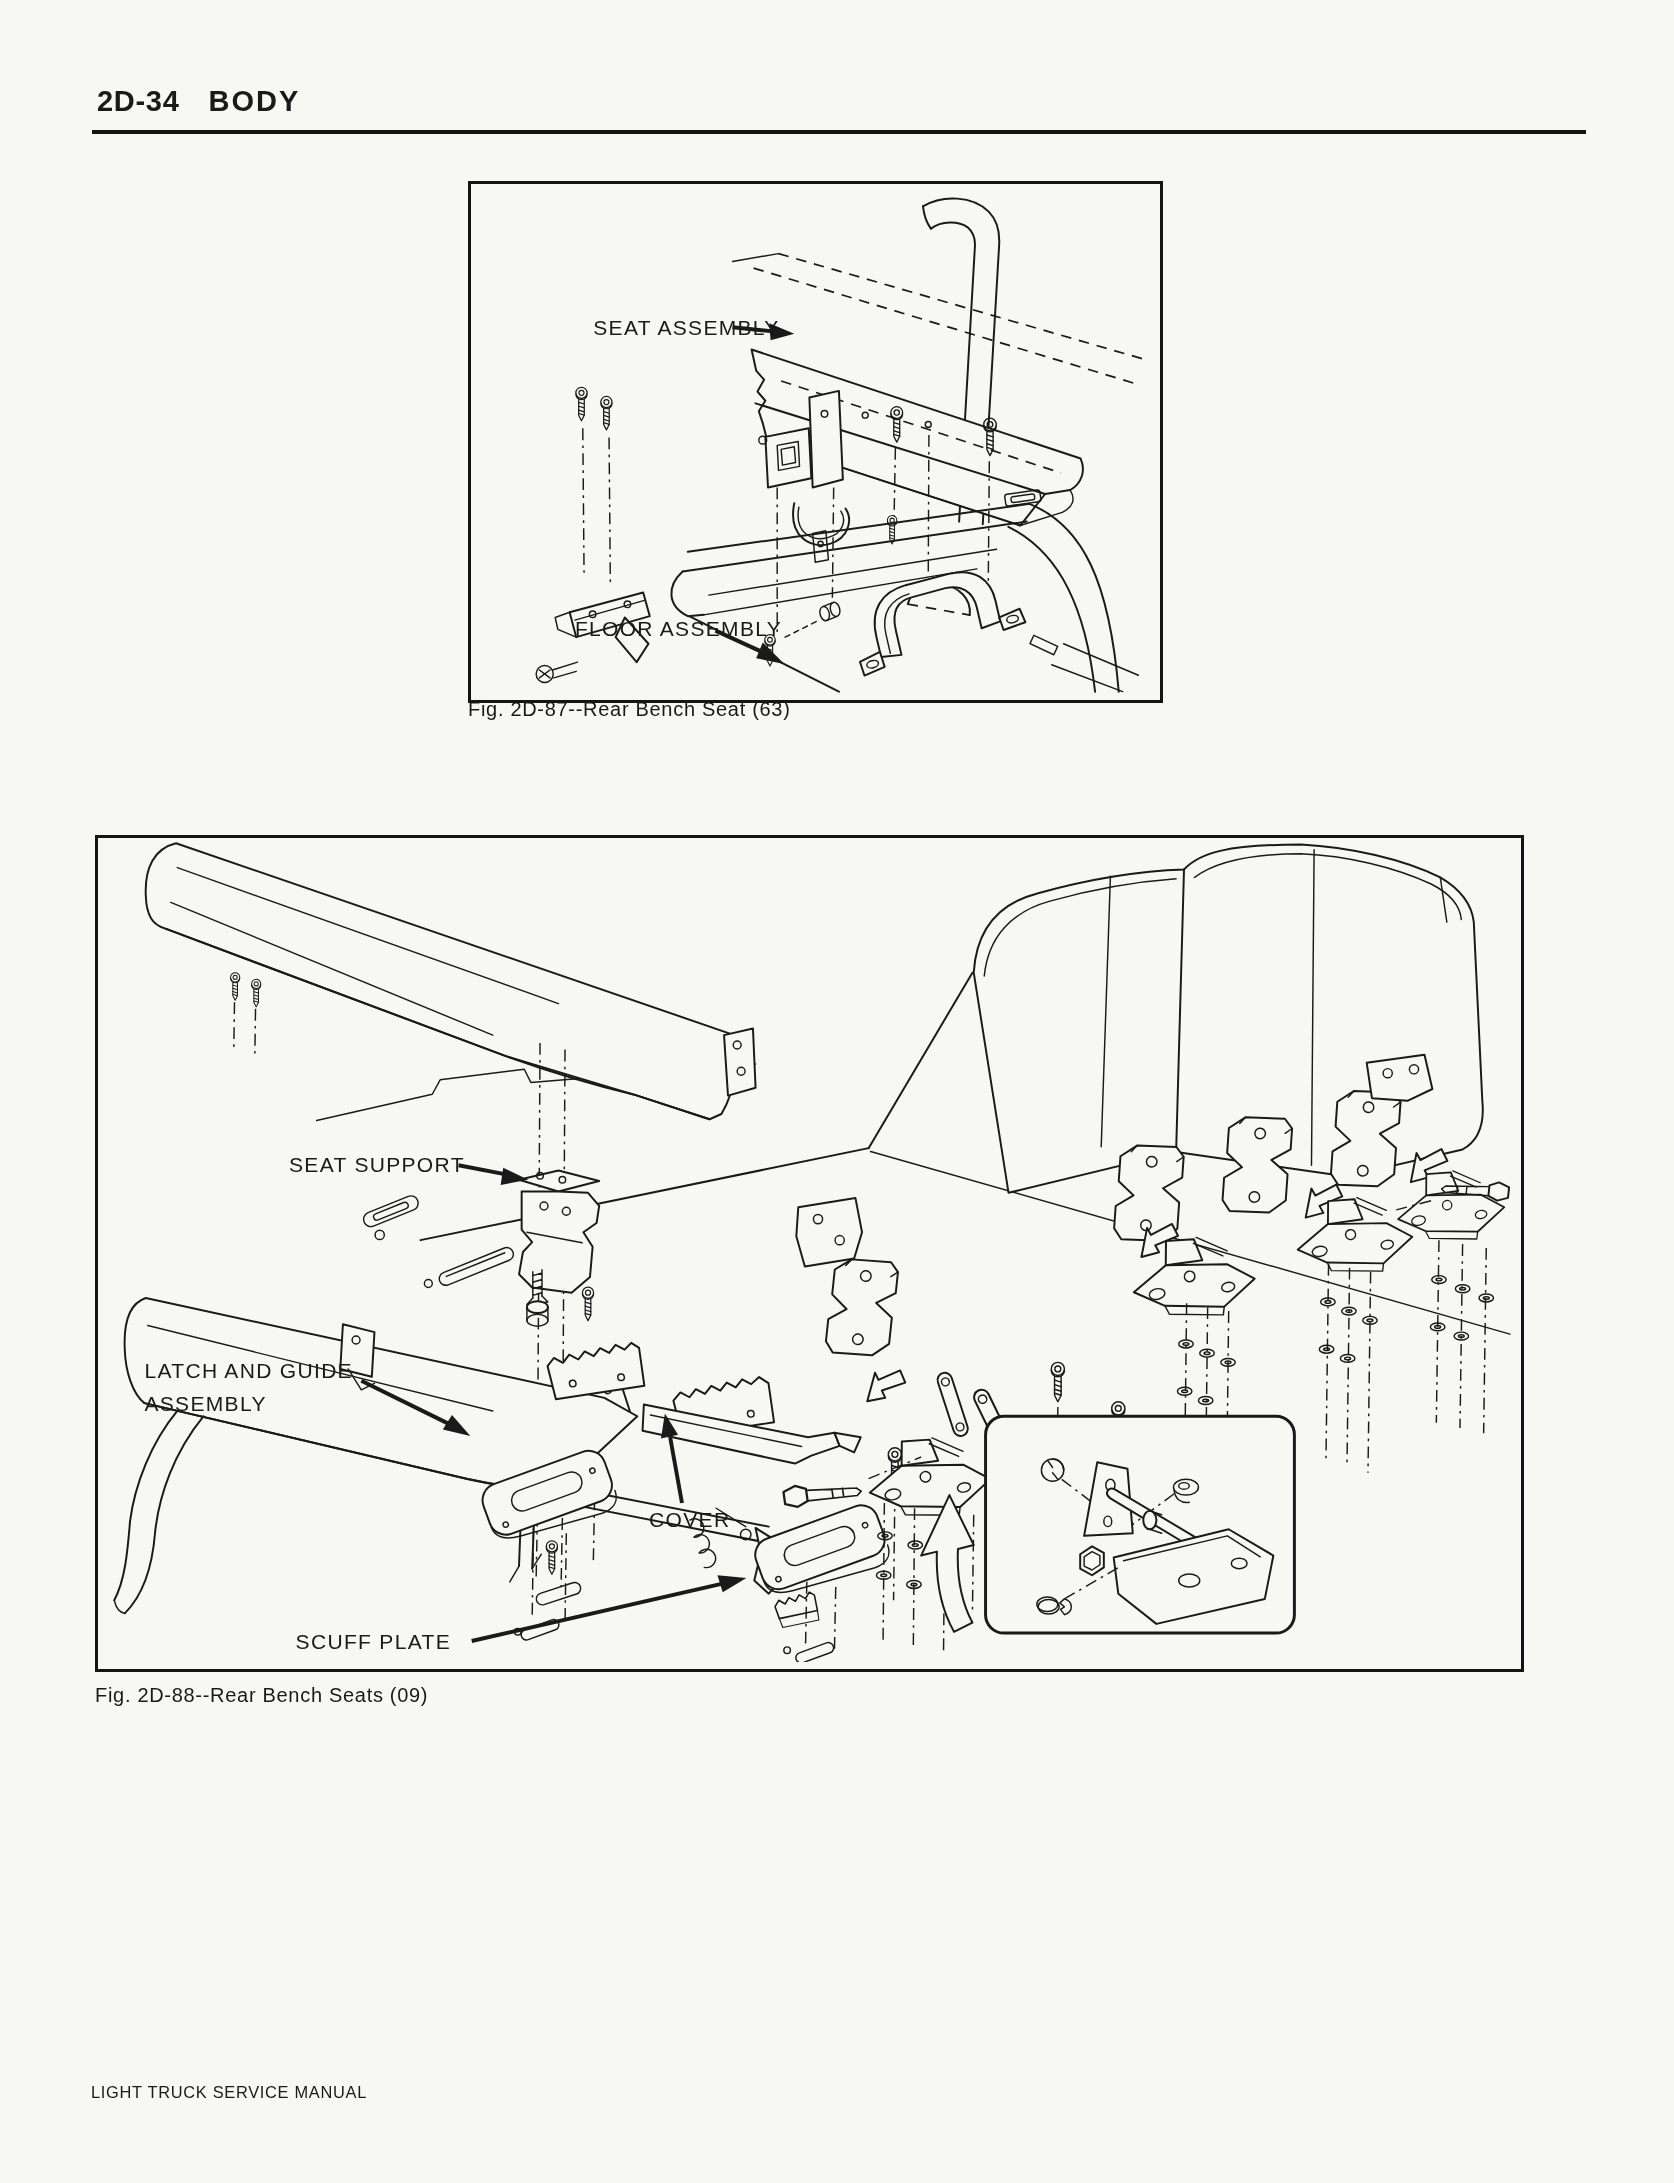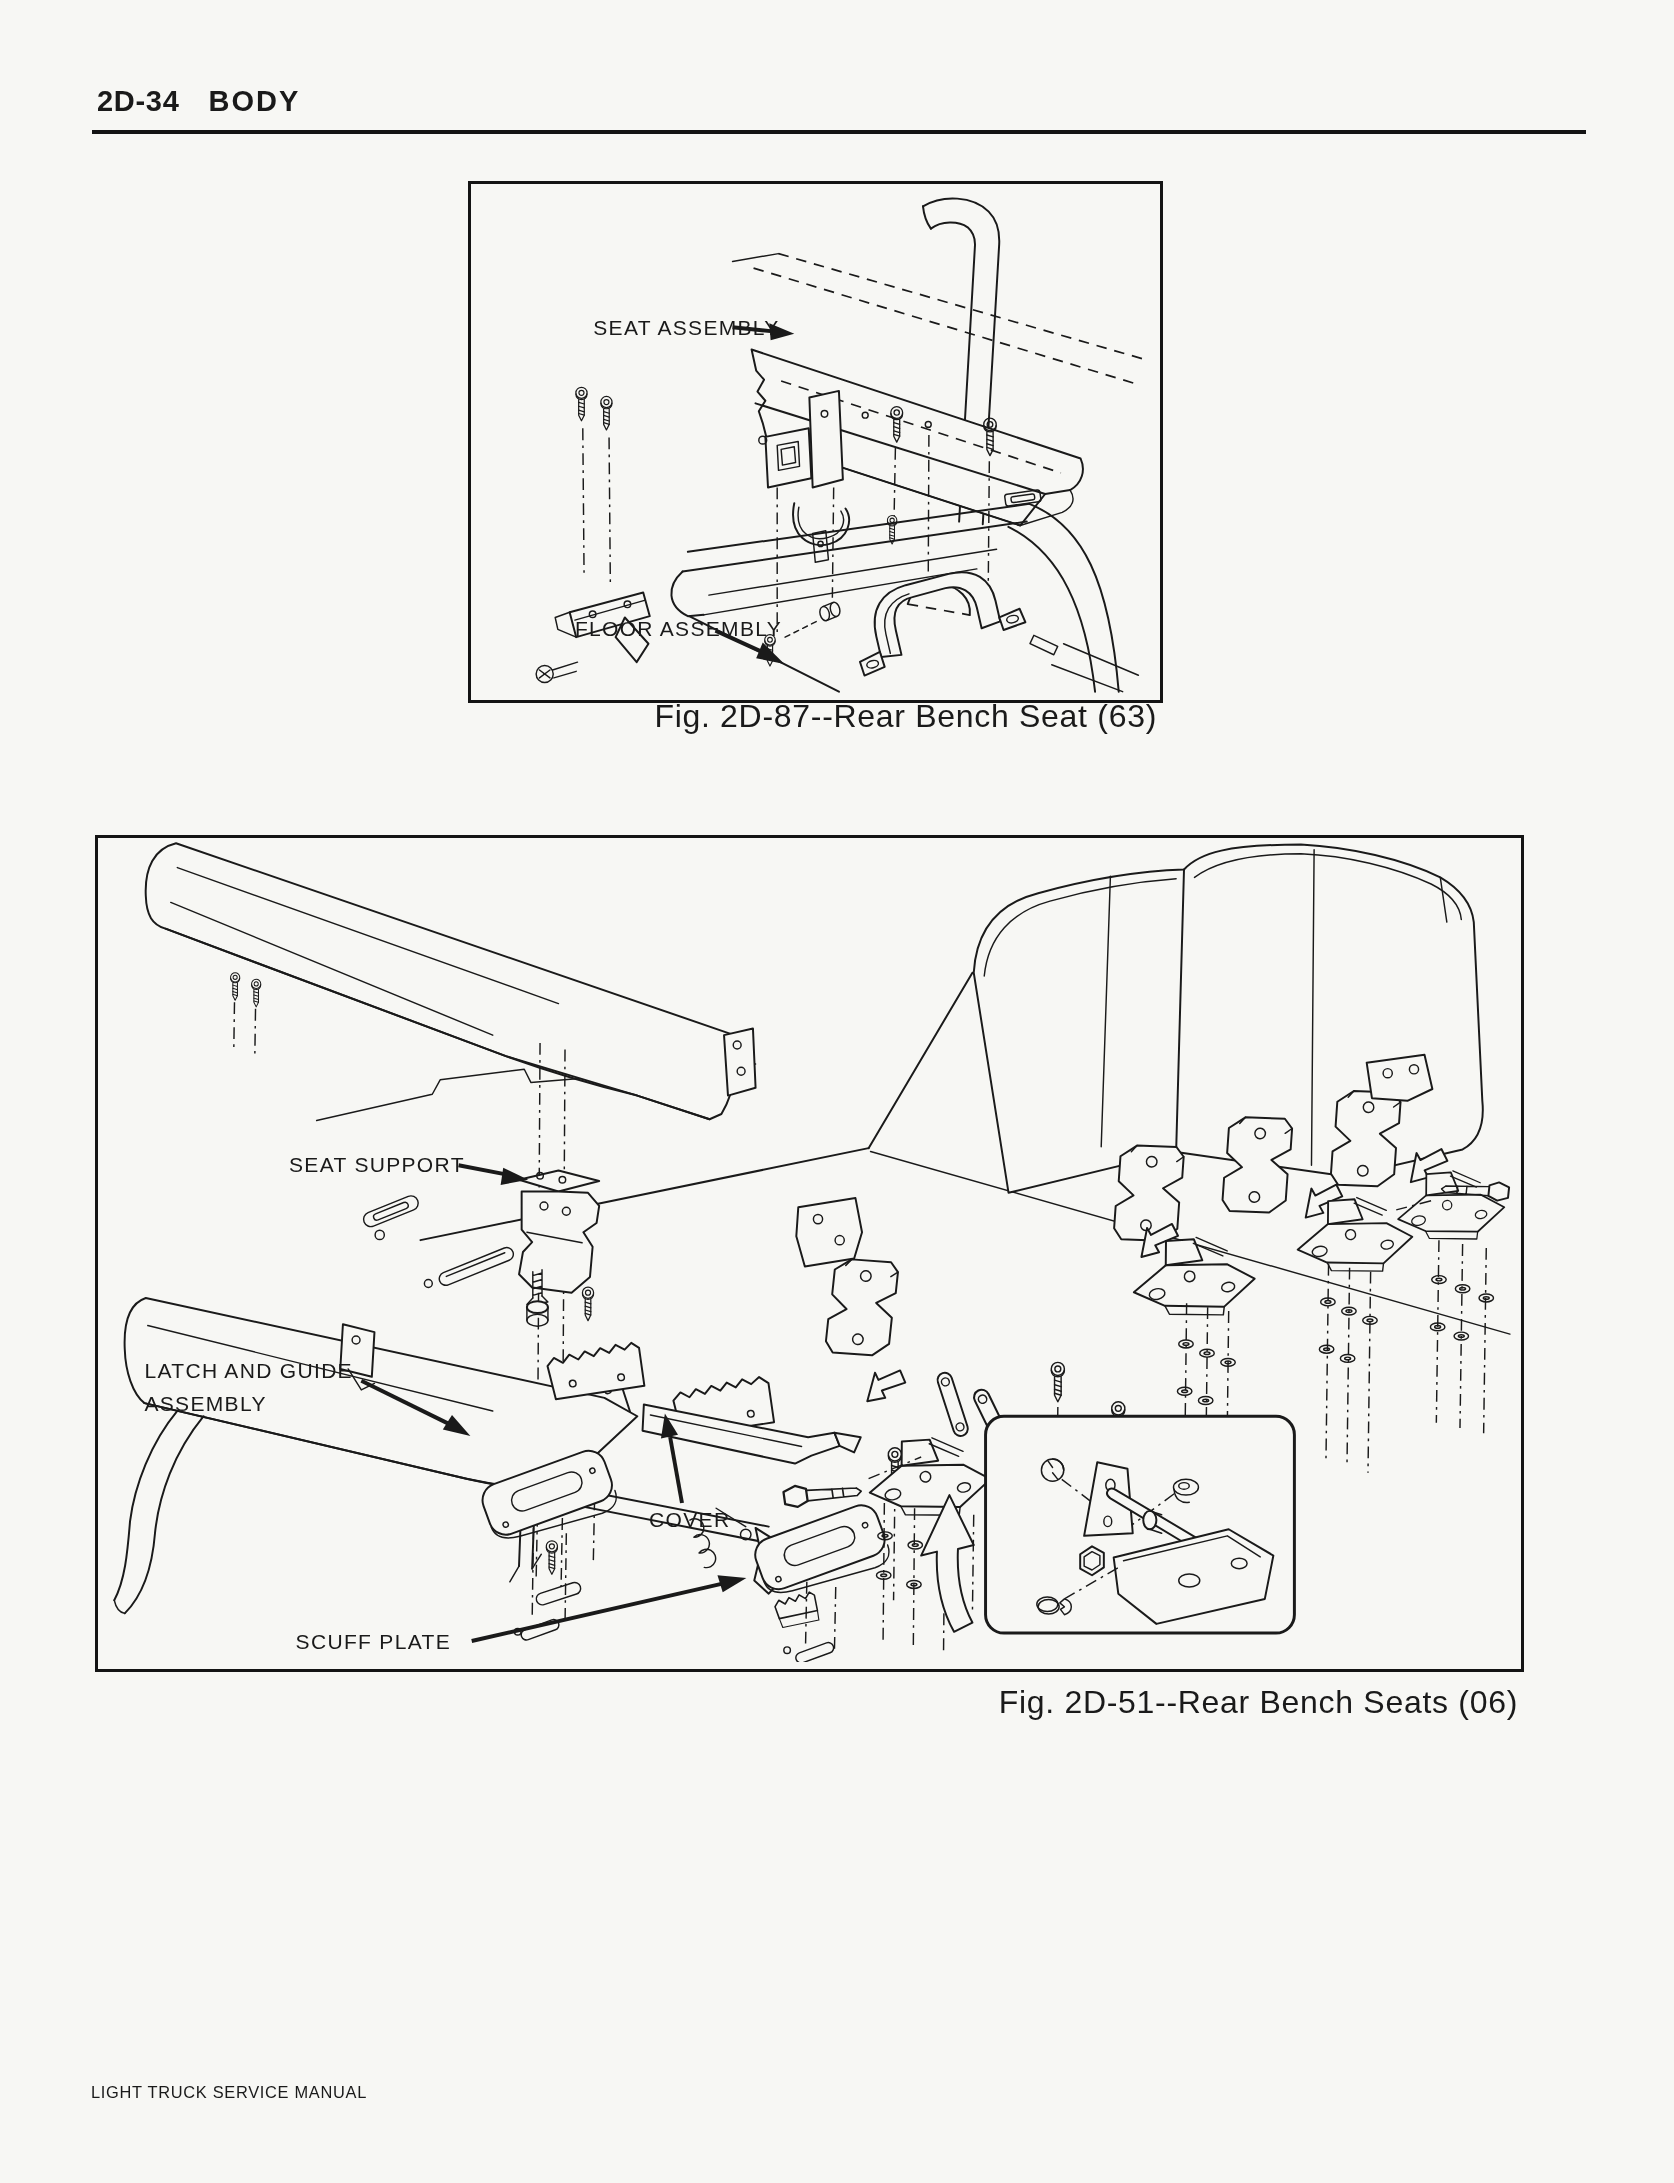--- a/index.html
+++ b/index.html
@@ -11,21 +11,21 @@
     position:relative;
     overflow:hidden;
   }
   .page{position:absolute;inset:0;}
   .hdr{position:absolute;left:97px;top:85px;font-weight:bold;font-size:29px;letter-spacing:0.7px;white-space:nowrap;}
   .hdr .sect{margin-left:29px;letter-spacing:2px;}
   .rule{position:absolute;left:92px;top:130px;width:1494px;height:4px;background:#141414;}
   .figbox{position:absolute;border:3.3px solid #141414;background:transparent;}
   #fig87{left:468px;top:181px;width:689px;height:516px;}
   #fig88{left:95px;top:835px;width:1423px;height:831px;}
-  .caption{position:absolute;font-size:32px;letter-spacing:0.7px;text-align:right;white-space:nowrap;}
+  .caption{position:absolute;font-size:20px;letter-spacing:0.7px;text-align:left;white-space:nowrap;}
   #cap87{left:468px;width:689px;top:698px;}
   #cap88{left:95px;width:1423px;top:1684px;}
   .footer{position:absolute;left:91px;top:2083px;font-size:16.4px;font-weight:normal;letter-spacing:0.7px;}
   svg{display:block;}
   svg *{vector-effect:none;}
   .ln{fill:none;stroke:#1a1a1a;stroke-width:3;stroke-linecap:round;stroke-linejoin:round;}
   .th{fill:none;stroke:#1a1a1a;stroke-width:2.2;stroke-linecap:round;stroke-linejoin:round;}
   .fillp{fill:#f7f7f4;stroke:#1a1a1a;stroke-width:3;stroke-linejoin:round;}
   .dd{fill:none;stroke:#1a1a1a;stroke-width:2.2;stroke-dasharray:18 8 4 8;}
   .dash{fill:none;stroke:#1a1a1a;stroke-width:2.6;stroke-dasharray:16 12;}
@@ -519,17 +519,17 @@
       </g>
       <text class="lbl" x="838" y="1048">COVER</text>
 
       <g>
         <path class="arrow" d="M568,1222 L948,1135"></path>
         <polygon class="ah" points="986,1126 942,1122 950,1148"></polygon>
       </g>
       <text class="lbl" x="300" y="1234">SCUFF PLATE</text>
     </svg>
   </div>
-  <div class="caption" id="cap88">Fig. 2D-51--Rear Bench Seats (06)</div>
+  <div class="caption" id="cap88">Fig. 2D-88--Rear Bench Seats (09)</div>
 
   <div class="footer">LIGHT TRUCK SERVICE MANUAL</div>
 </div>
 
 
 </body></html>

